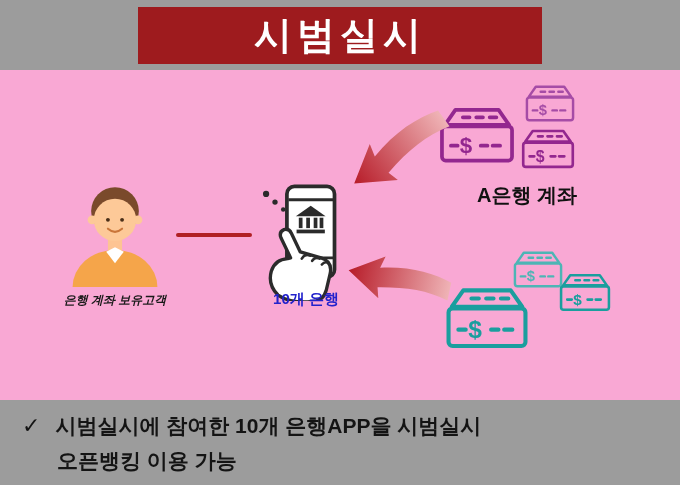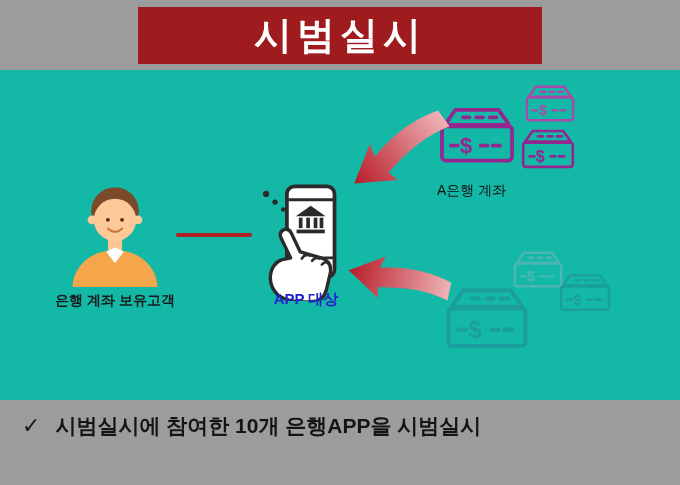--- a/index.html
+++ b/index.html
@@ -1,50 +1,50 @@
 <!DOCTYPE html>
 <html><head>
 <meta charset="utf-8">
 <style>
   html,body{margin:0;padding:0;background:#e8e8e8;}
   .stage{
-    position:relative;width:680px;height:485px;background:#14b8a6;overflow:hidden;
+    position:relative;width:680px;height:485px;background:#f9a8d4;overflow:hidden;
     font-family:"Liberation Sans","DejaVu Sans",sans-serif;
   }
   
   .top-band{position:absolute;left:0;top:0;width:680px;height:70px;background:#9c9c9c;}
   .title-banner{
     position:absolute;left:138px;top:7px;width:404px;height:57px;background:#9e1b1e;
     display:flex;align-items:center;justify-content:center;
   }
   .title-text{color:#ffffff;font-size:38px;font-weight:bold;letter-spacing:5px;}
   
   .footer-band{position:absolute;left:0;top:400px;width:680px;height:85px;background:#9c9c9c;color:#141414;}
   .footer-line{position:absolute;font-size:21px;font-weight:600;white-space:nowrap;display:flex;align-items:center;}
   .fl1{left:22px;top:12px;}
   .fl2{left:57px;top:47px;}
   .check{margin-right:15px;font-size:22px;font-weight:700;}
   
   .person-svg{position:absolute;left:62px;top:180px;width:106px;height:108px;}
-  .customer-label{position:absolute;left:28px;top:292px;width:174px;text-align:center;font-size:14px;font-weight:700;color:#1a1a1a;}
+  .customer-label{position:absolute;left:28px;top:292px;width:174px;text-align:center;font-size:12px;font-weight:700;color:#1a1a1a;font-style:italic;}
   
   .connector{position:absolute;left:176px;top:233px;width:76px;height:4px;background:#b01f24;border-radius:2px;}
   
   .phone-svg{position:absolute;left:257px;top:182px;width:97px;height:119px;}
   .phone-label{position:absolute;left:243px;top:289px;width:126px;text-align:center;color:#2222cc;font-weight:700;font-size:15px;line-height:19px;}
   .phone-label span{display:block;}
   
   .machine{position:absolute;}
   .m-a-big{left:436px;top:106px;width:82px;height:60px;color:#93278f;}
   .m-a-s1{left:523px;top:84px;width:54px;height:40px;color:#a64ca6;}
   .m-a-s2{left:519px;top:128px;width:58px;height:43px;color:#93278f;}
   .m-b-big{left:442px;top:286px;width:90px;height:66px;color:#1a9e9e;}
   .m-b-s1{left:511px;top:250px;width:54px;height:40px;color:#4db5b5;}
   .m-b-s2{left:557px;top:272px;width:56px;height:42px;color:#1a9e9e;}
-  .bank-label{position:absolute;text-align:left;font-size:14px;font-weight:400;color:#111111;width:140px;}
+  .bank-label{position:absolute;text-align:right;font-size:20px;font-weight:700;color:#111111;width:140px;}
   .bank-a-label{left:437px;top:182px;}
   .bank-b-label{left:443px;top:368px;}
   
   .arrow{position:absolute;}
   .arrow-a{left:342px;top:124px;width:114px;height:54px;transform:rotate(-36deg);}
   .arrow-b{left:346px;top:256px;width:106px;height:50px;transform:rotate(12deg);}
   .hidden-defs{position:absolute;width:0;height:0;overflow:hidden;}
 </style>
 </head>
 <body>
@@ -100,21 +100,21 @@
       <rect x="76" y="48" width="5" height="14"></rect>
       <rect x="84" y="48" width="5" height="14"></rect>
       <rect x="53" y="64" width="38" height="5"></rect>
     </g>
     <g>
       <path d="M28 152 q-14 -14 -9 -32 q5 -16 22 -17 l4 -1 l-13 -27 q-3 -8 4 -11 q7 -2 10 5 l12 25 l28 8 q16 5 12 22 l-5 21 q-4 16 -21 16 q-28 2 -44 -9 z" fill="#ffffff" stroke="#2b2b2b" stroke-width="4.5" stroke-linejoin="round"></path>
       <path d="M60 103 q4 -7 11 -4 M74 106 q4 -6 10 -3 M87 111 q4 -5 9 -2" fill="none" stroke="#2b2b2b" stroke-width="3.5" stroke-linecap="round"></path>
     </g>
   </svg>
   <div class="phone-label">
-    <span>APP 대상</span>
+    <span>10개 은행</span>
   </div>
 
   <svg class="machine m-a-big" viewBox="0 0 110 78">
       <use href="#machine-sym"></use>
     </svg>
   <svg class="machine m-a-s1" viewBox="0 0 110 78">
       <use href="#machine-sym"></use>
     </svg>
   <svg class="machine m-a-s2" viewBox="0 0 110 78">
       <use href="#machine-sym"></use>
@@ -148,15 +148,18 @@
       </linearGradient>
     </defs>
     <path d="M2 32 L46 4 L42 20 C 80 10 112 12 138 20 L138 44 C 108 36 80 38 44 46 L48 60 Z" fill="url(#arrowGradB)"></path>
   </svg>
 
   <div class="footer-band">
     <div class="footer-line fl1">
       <span class="check">✓</span>
       <span>시범실시에 참여한 10개 은행APP을 시범실시</span>
     </div>
+    <div class="footer-line fl2">
+      <span>오픈뱅킹 이용 가능</span>
+    </div>
   </div>
 
 </div>
 
 </body></html>

